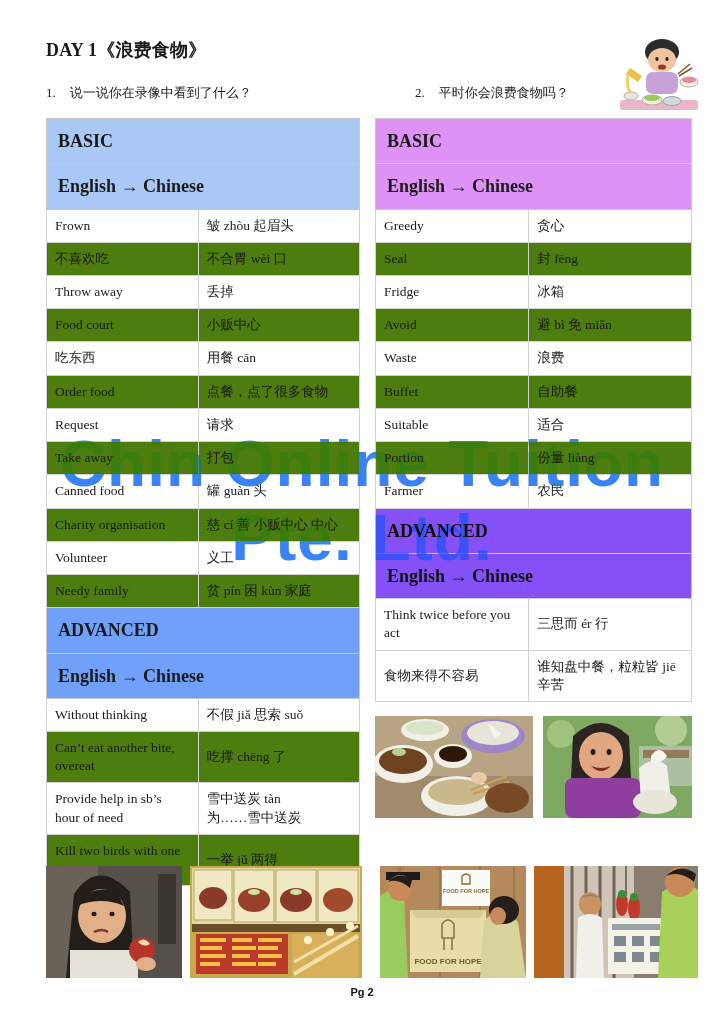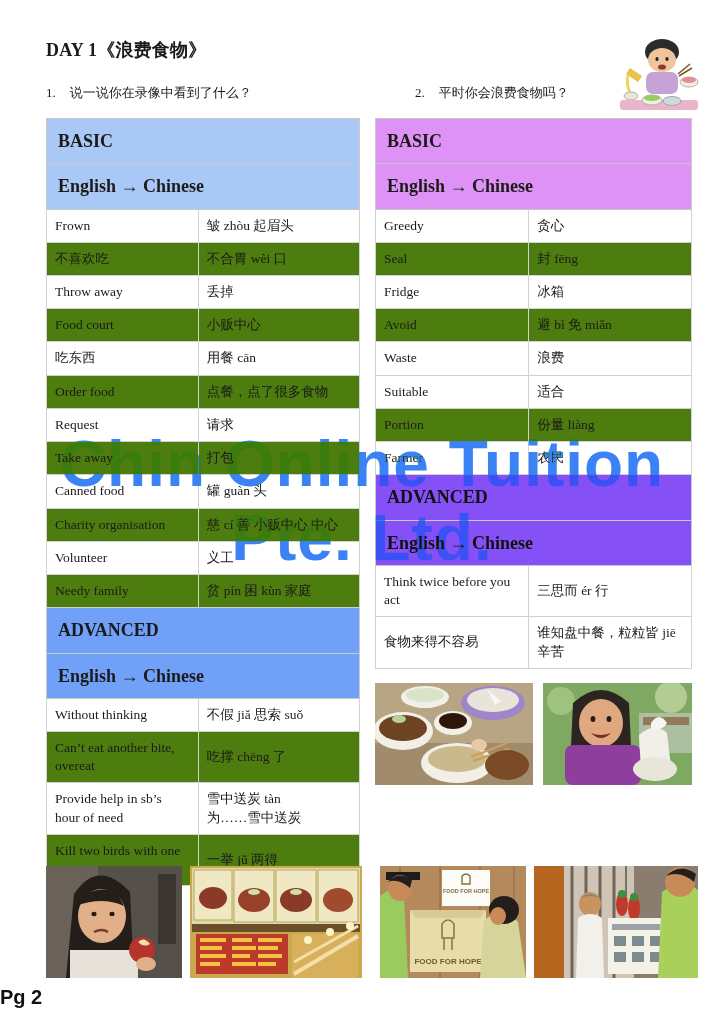--- a/index.html
+++ b/index.html
@@ -52,23 +52,23 @@
   .gap8  { width:8px;  flex:none; }
   .gap18 { width:18px; flex:none; }
 
   .watermark {
     position:absolute; left:0; right:0; top:428px; text-align:center;
     font-family:"Liberation Sans","DejaVu Sans",sans-serif; font-weight:bold;
     font-size:64px; color:#3b82f6; line-height:1.15; letter-spacing:1px;
     z-index:6; pointer-events:none; mix-blend-mode:darken;
   }
   .page-number {
-    position:absolute; left:0; right:0; top:986px; 
+    position:absolute; left:0; right:0; top:986px; text-align:center;
     font-family:"Liberation Sans","DejaVu Sans",sans-serif; font-weight:bold;
-    font-size:20px; color:#111;
+    font-size:11px; color:#111;
   }
   svg text { font-family:"Liberation Sans","DejaVu Sans",sans-serif; }
 </style>
 </head>
 <body>
 
 <div class="page">
 
   <div class="doc-title">DAY 1《浪费食物》</div>
 
@@ -213,20 +213,24 @@
             <td class="cell en">Fridge</td>
             <td class="cell zh">冰箱</td>
           </tr>
       <tr class="alt">
             <td class="cell en">Avoid</td>
             <td class="cell zh">避 bì 免 miǎn</td>
           </tr>
       <tr>
             <td class="cell en">Waste</td>
             <td class="cell zh">浪费</td>
+          </tr>
+      <tr class="alt">
+            <td class="cell en">Buffet</td>
+            <td class="cell zh">自助餐</td>
           </tr>
       <tr>
             <td class="cell en">Suitable</td>
             <td class="cell zh">适合</td>
           </tr>
       <tr class="alt">
             <td class="cell en">Portion</td>
             <td class="cell zh">份量 liàng</td>
           </tr>
       <tr>

